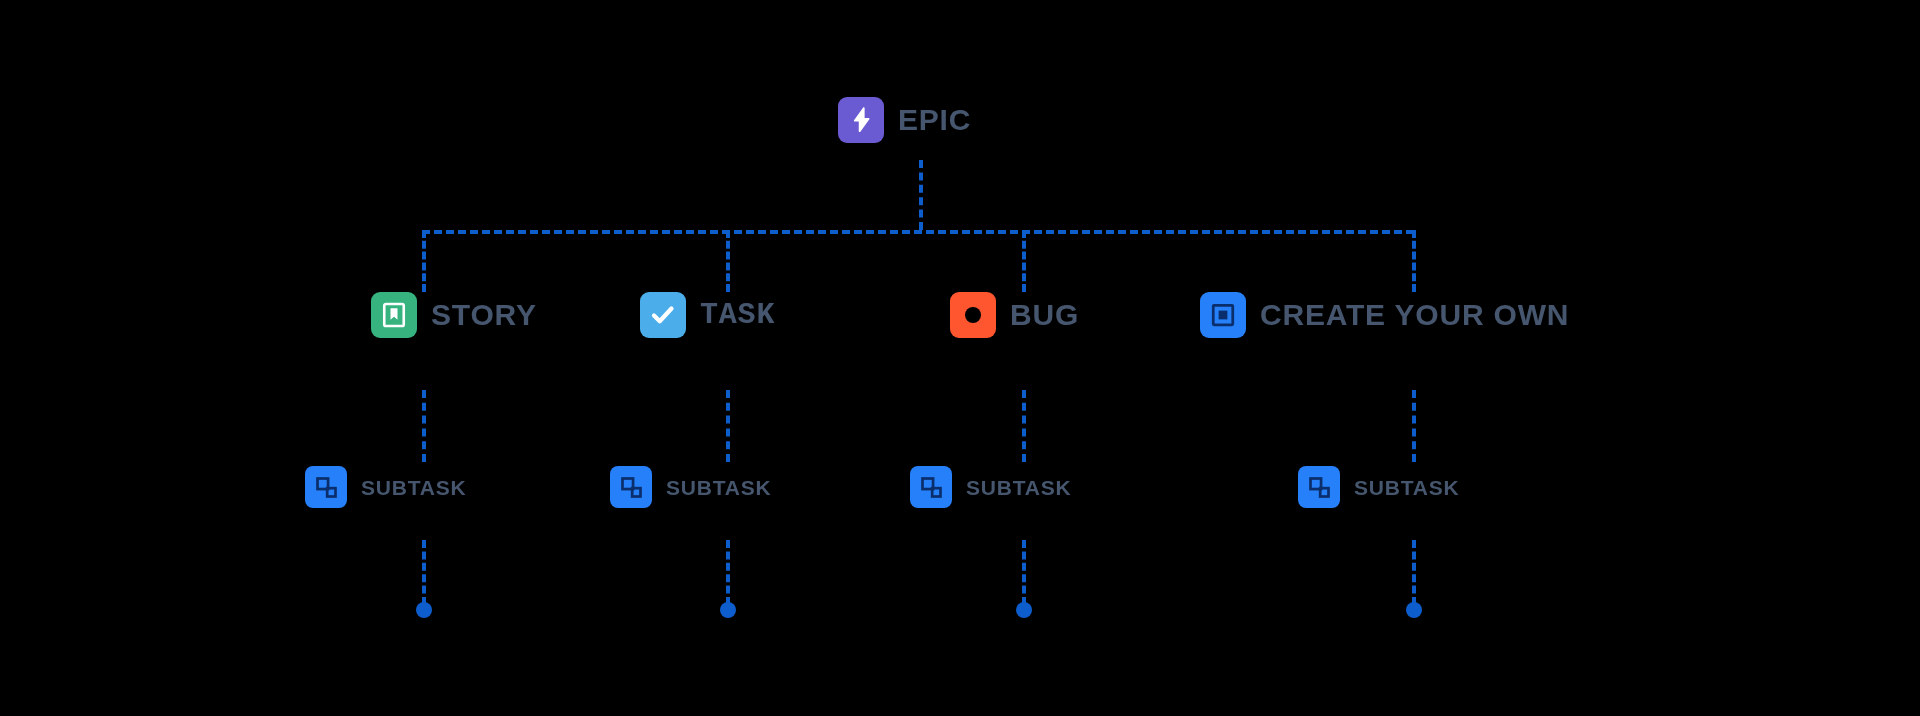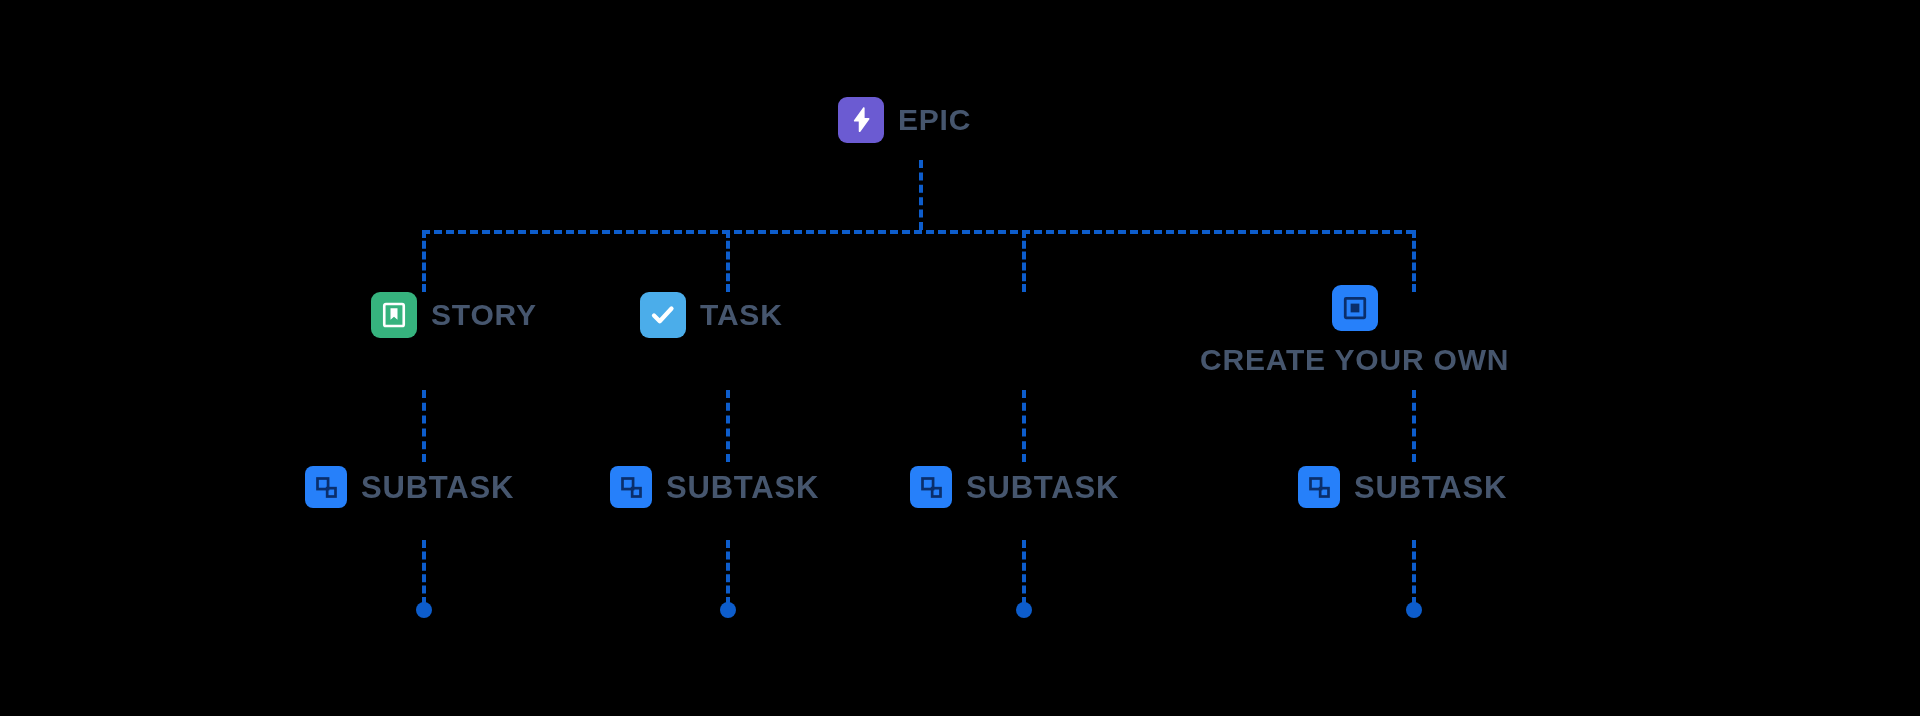--- a/index.html
+++ b/index.html
@@ -41,21 +41,21 @@
     color: #46566e;
     line-height: 1;
   }
 
   .node.epic    .node-icon { background: #6b5bd2; }
   .node.story   .node-icon { background: #36b37e; }
   .node.task    .node-icon { background: #4badea; }
   .node.bug     .node-icon { background: #ff5630; }
   .node.custom  .node-icon { background: #2680fa; }
   .node.subtask .node-icon { background: #2680fa; width: 42px; height: 42px; border-radius: 8px; }
-  .node.subtask .node-label { font-size: 31px; }
+  .node.subtask .node-label { font-size: 21px; }
 
   
   .vline {
     position: absolute;
     width: 0;
     border-left: 4px dashed #0d5dcc;
   }
   .hline {
     position: absolute;
     height: 0;
@@ -110,31 +110,39 @@
   <div class="node story" style="left:325px; top:292px;padding-left:46px;">
     <span class="node-icon">
       <svg width="30" height="30" viewBox="0 0 24 24" aria-hidden="true">
         <path d="M5.5 3.2h13c.72 0 1.3.58 1.3 1.3v15c0 .72-.58 1.3-1.3 1.3h-13c-.72 0-1.3-.58-1.3-1.3v-15c0-.72.58-1.3 1.3-1.3z" fill="none" stroke="#ffffff" stroke-width="2.1"></path>
         <path d="M9.2 6.6h5.6v9.1l-2.8-2.3-2.8 2.3z" fill="#ffffff"></path>
       </svg>
     </span>
     <span class="node-label">STORY</span>
   </div>
 
-  <div class="node task" style="left:640px; top:292px;">
+  <div class="node task" style="left:640px; top:292px;font-family:Liberation Mono, monospace;">
     <span class="node-icon">
       <svg width="30" height="30" viewBox="0 0 24 24" aria-hidden="true">
         <path d="M4.8 12.4l4.6 4.6 9.4-10.2" fill="none" stroke="#ffffff" stroke-width="3.4" stroke-linecap="round" stroke-linejoin="round"></path>
       </svg>
     </span>
     <span class="node-label">TASK</span>
   </div>
 
+  <div class="node bug" style="left:950px; top:292px;">
+    <span class="node-icon">
+      <svg width="30" height="30" viewBox="0 0 24 24" aria-hidden="true">
+        <circle cx="12" cy="12" r="6.4" fill="#000000"></circle>
+      </svg>
+    </span>
+    <span class="node-label">BUG</span>
+  </div>
 
-  <div class="node custom" style="left:1200px; top:285px;flex-direction:column;">
+  <div class="node custom" style="left:1200px; top:292px;">
     <span class="node-icon">
       <svg width="30" height="30" viewBox="0 0 24 24" aria-hidden="true">
         <rect x="4.2" y="4.2" width="15.6" height="15.6" rx="0.6" fill="none" stroke="#0a2e6b" stroke-width="2.2"></rect>
         <rect x="8.5" y="8.5" width="7" height="7" fill="#0a2e6b"></rect>
       </svg>
     </span>
     <span class="node-label">CREATE YOUR OWN</span>
   </div>
 
   <div class="node subtask" style="left:305px; top:466px;">

